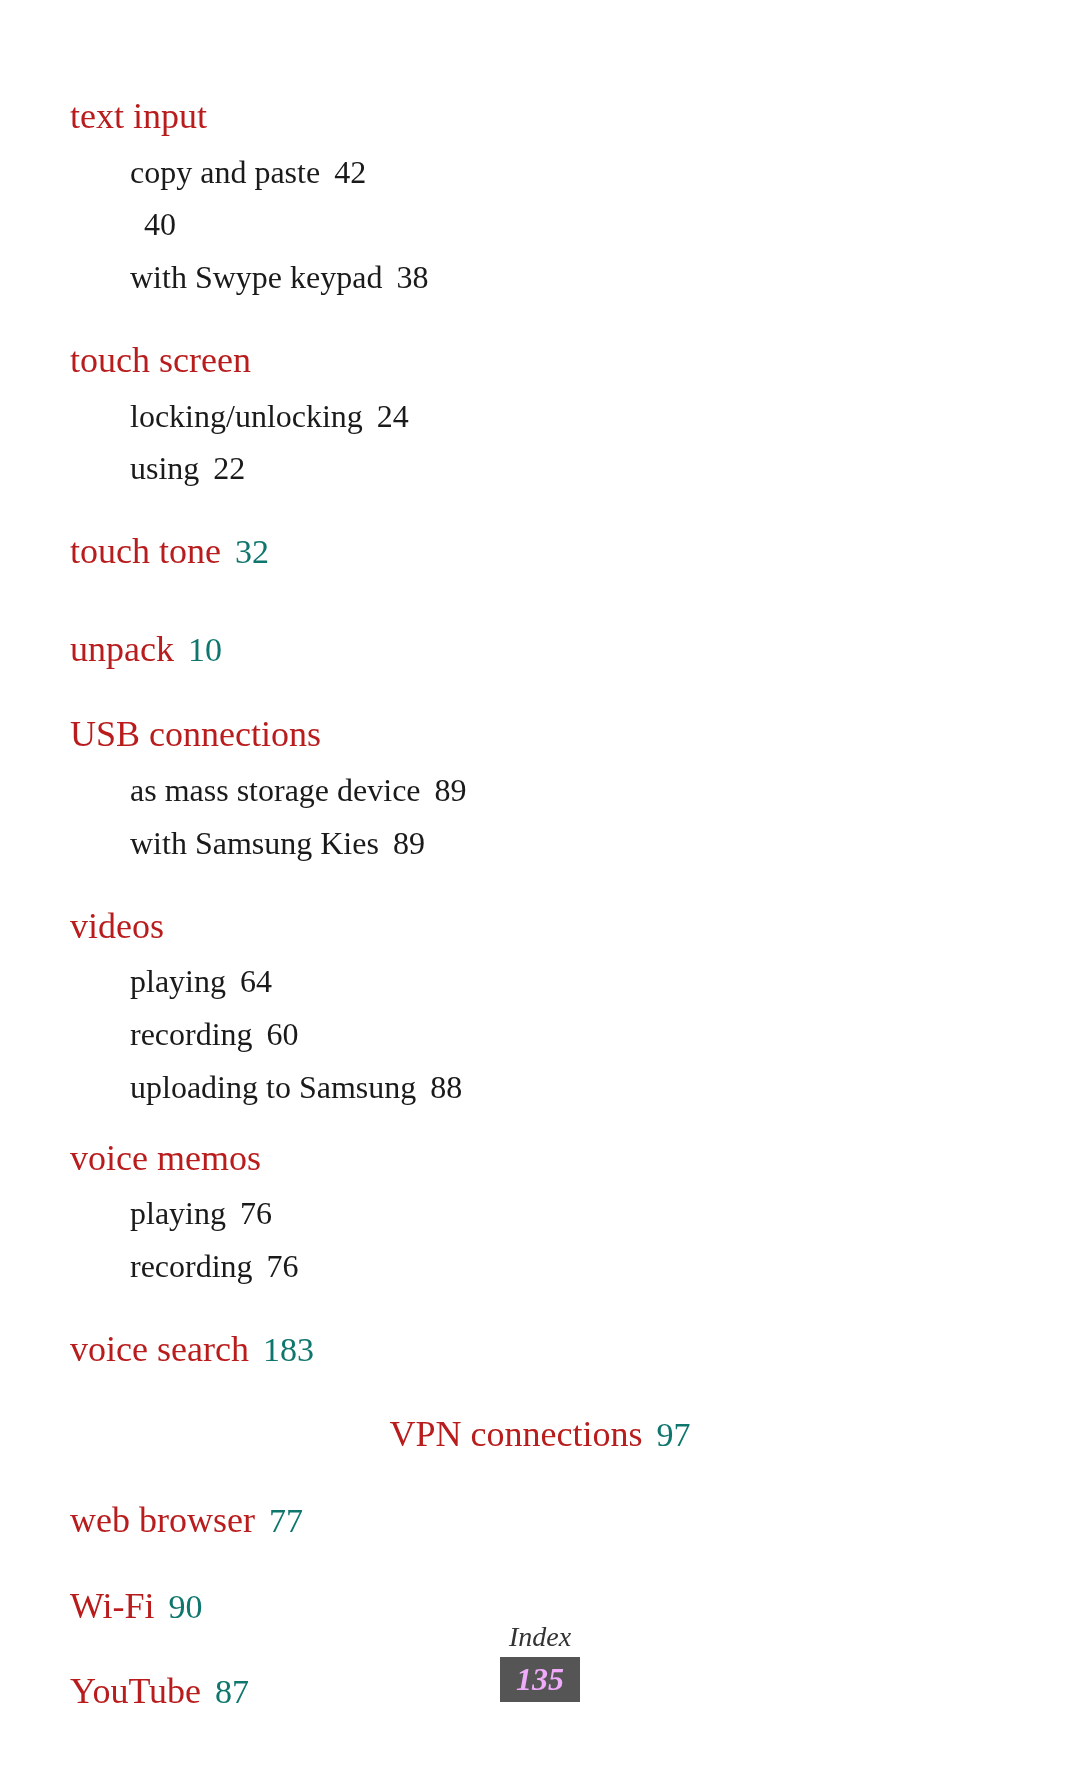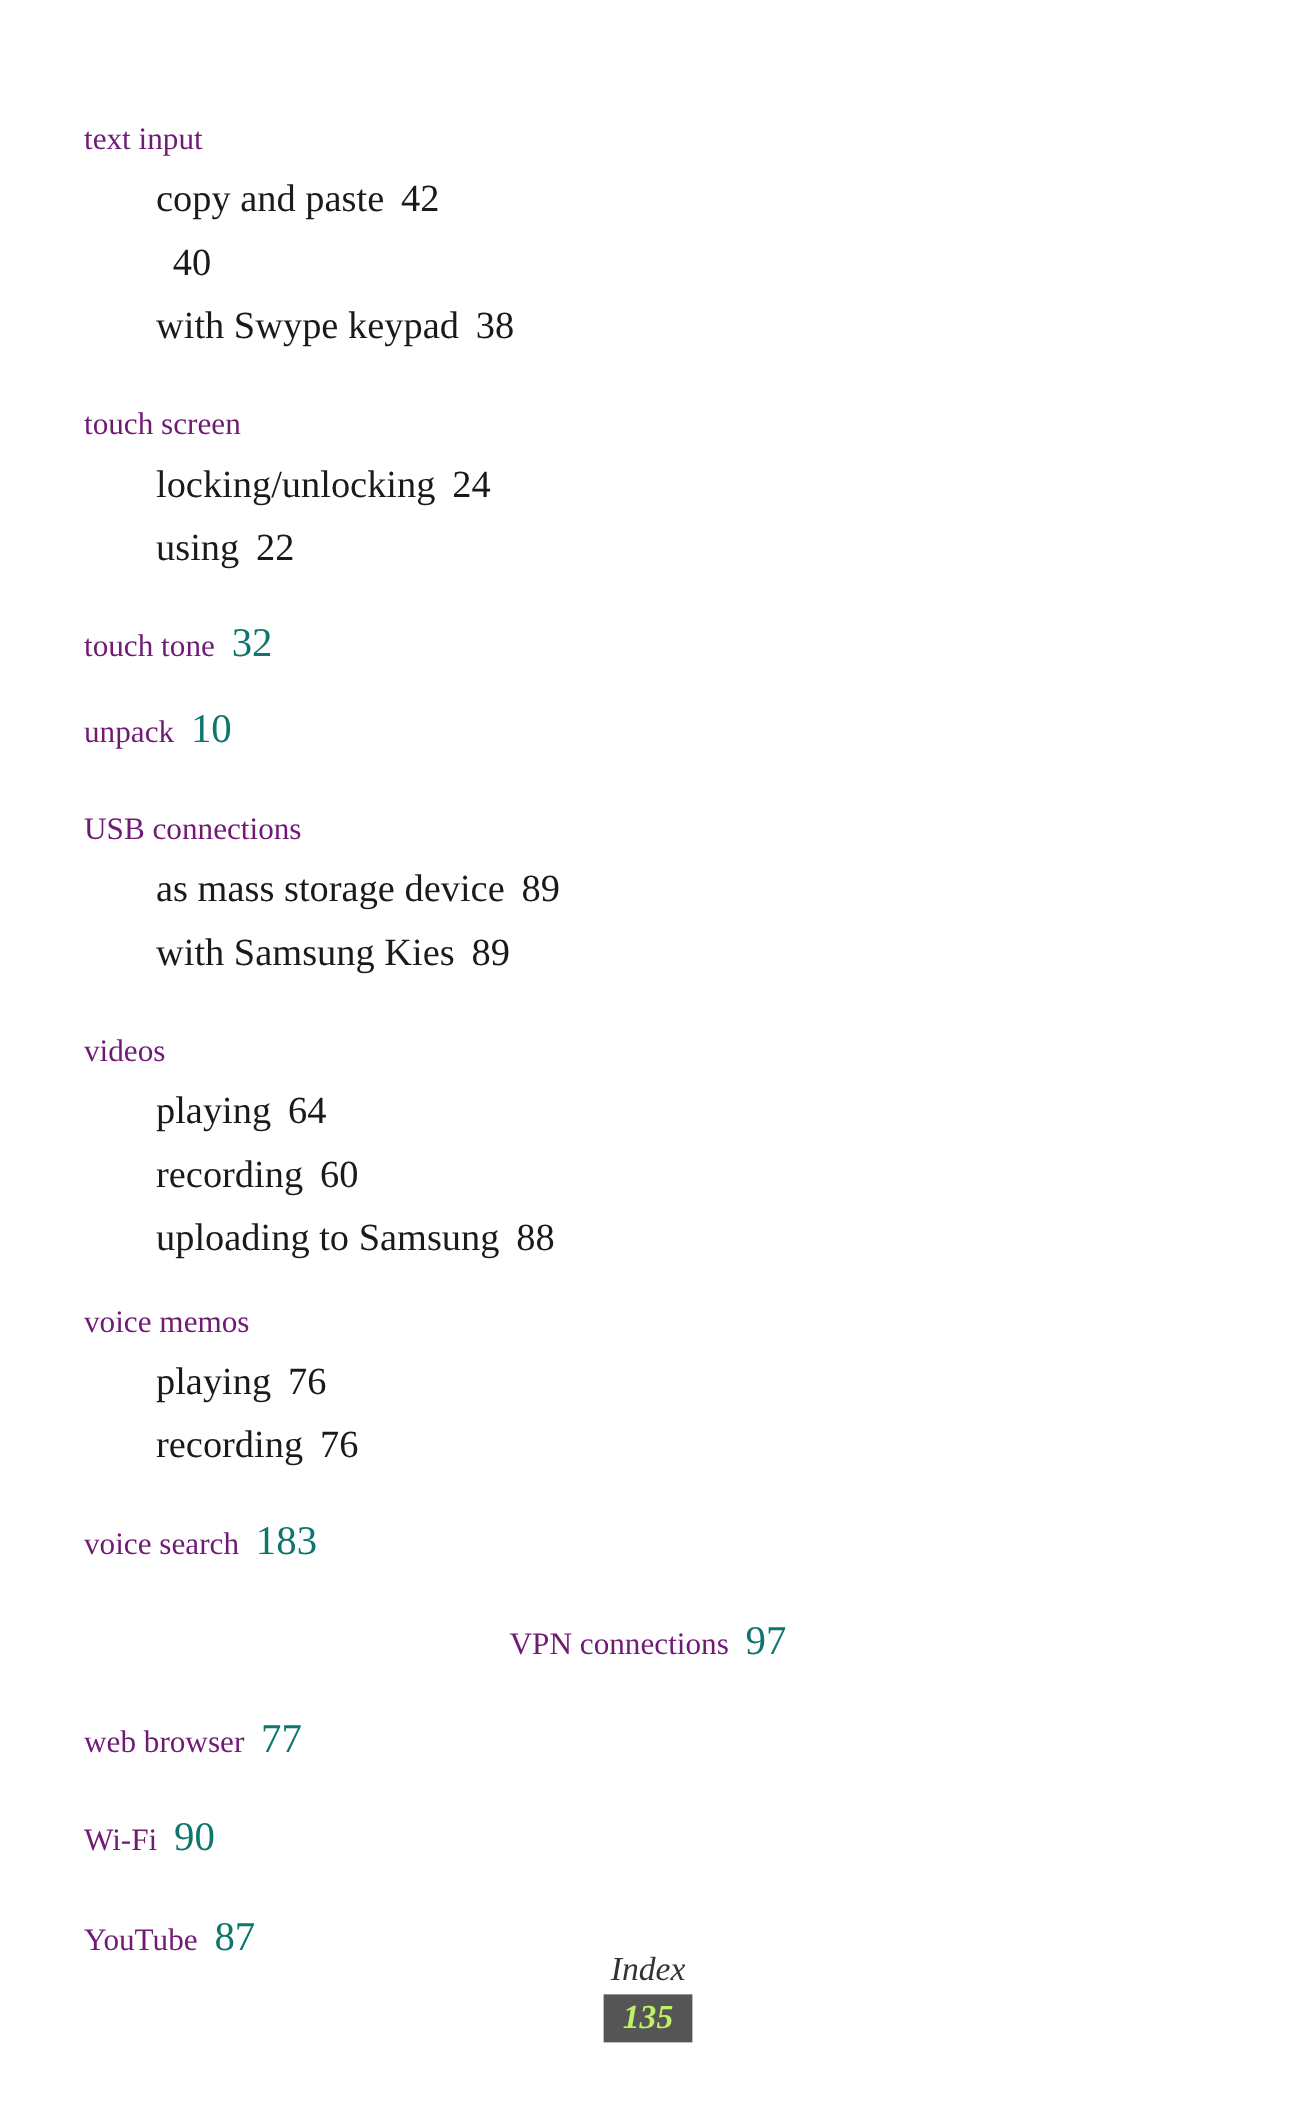--- a/index.html
+++ b/index.html
@@ -17,22 +17,22 @@
       color: #1a1a1a;
       padding: 60px 70px 80px 70px;
     }
 
     .index-entry {
       margin-bottom: 0;
       line-height: 1.6;
     }
 
     .entry-header-inline {
-      color: #701a75;
-      font-size: 26px;
+      color: #b91c1c;
+      font-size: 36px;
       display: inline;
     }
 
     .page-num-inline {
       color: #0f766e;
       font-size: 34px;
       display: inline;
       margin-left: 14px;
     }
 
@@ -69,22 +69,22 @@
 
     .footer-label {
       font-style: italic;
       font-size: 28px;
       color: #333;
       margin-bottom: 4px;
     }
 
     .footer-page {
       background: #555;
-      color: #bef264;
-      font-size: 28px;
+      color: #f0abfc;
+      font-size: 32px;
       font-weight: bold;
       padding: 4px 16px;
       font-style: italic;
       text-align: right;
     }
   </style>
 </head>
 <body>
 
 <div id="index-content">
@@ -114,21 +114,21 @@
         <div class="sub-entry-line">
           <span class="sub-label">using</span>
           <span class="sub-page">22</span>
         </div>
       </div>
     </div>
     <div class="index-entry">
       <div style="margin-top: 28px;"><span class="entry-header-inline">touch tone</span><span class="page-num-inline">32</span></div>
     </div>
     <div class="index-entry">
-      <div style="margin-top: 16px;"><span class="entry-header-inline">unpack</span><span class="page-num-inline">10</span></div>
+      <div style="margin-top: 40px;"><span class="entry-header-inline">unpack</span><span class="page-num-inline">10</span></div>
     </div>
     <div class="index-entry">
       <div style="margin-top: 28px;"><span class="entry-header-inline">USB connections</span></div>
       <div class="sub-entry">
         <div class="sub-entry-line">
           <span class="sub-label">as mass storage device</span>
           <span class="sub-page">89</span>
         </div>
         <div class="sub-entry-line">
           <span class="sub-label">with Samsung Kies</span>

